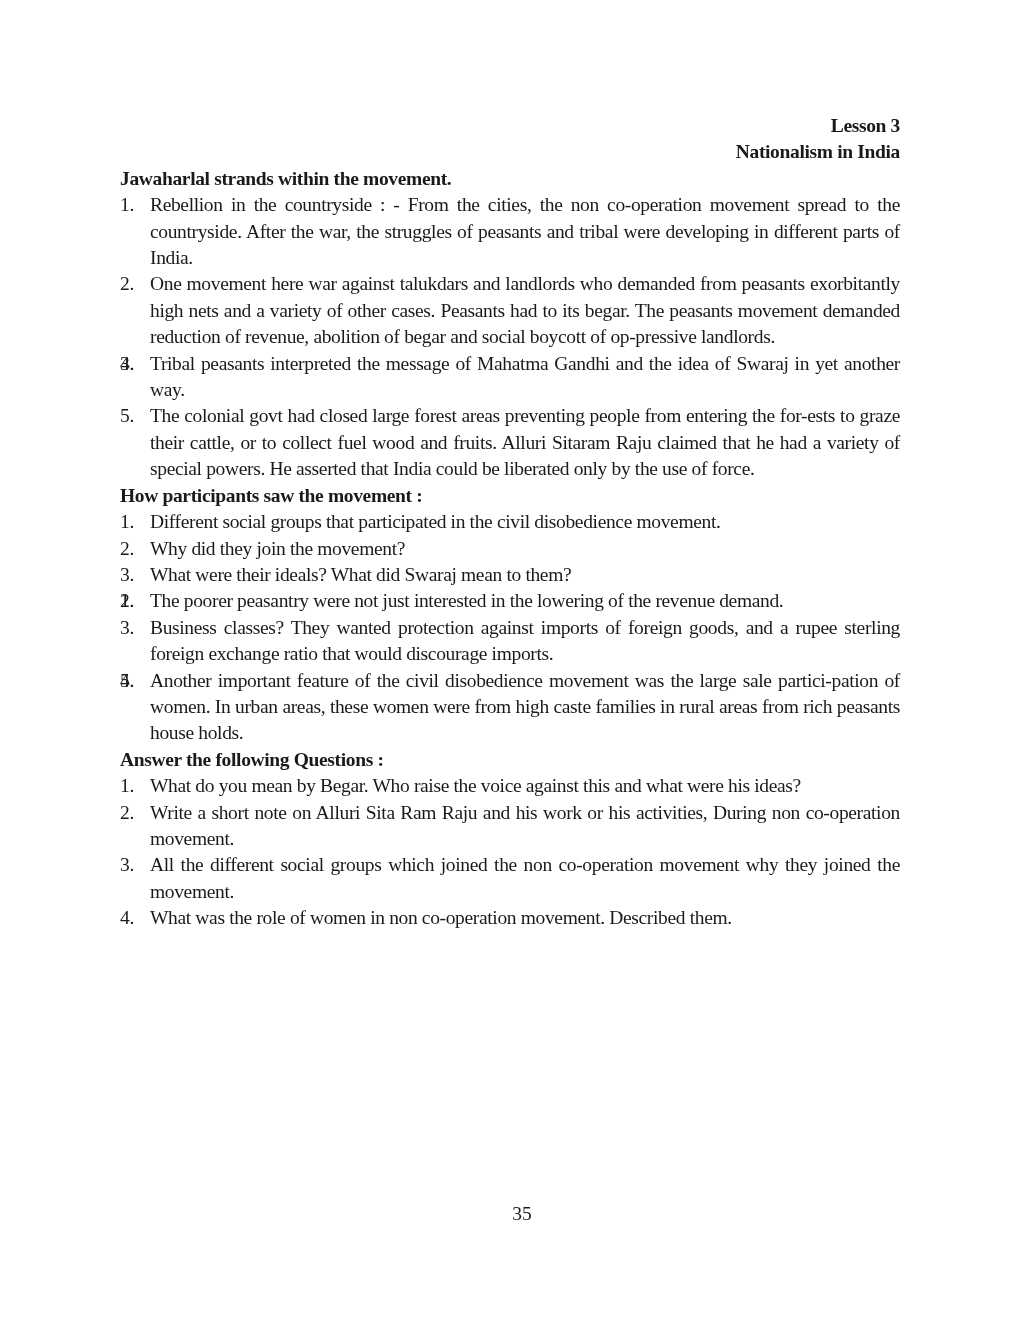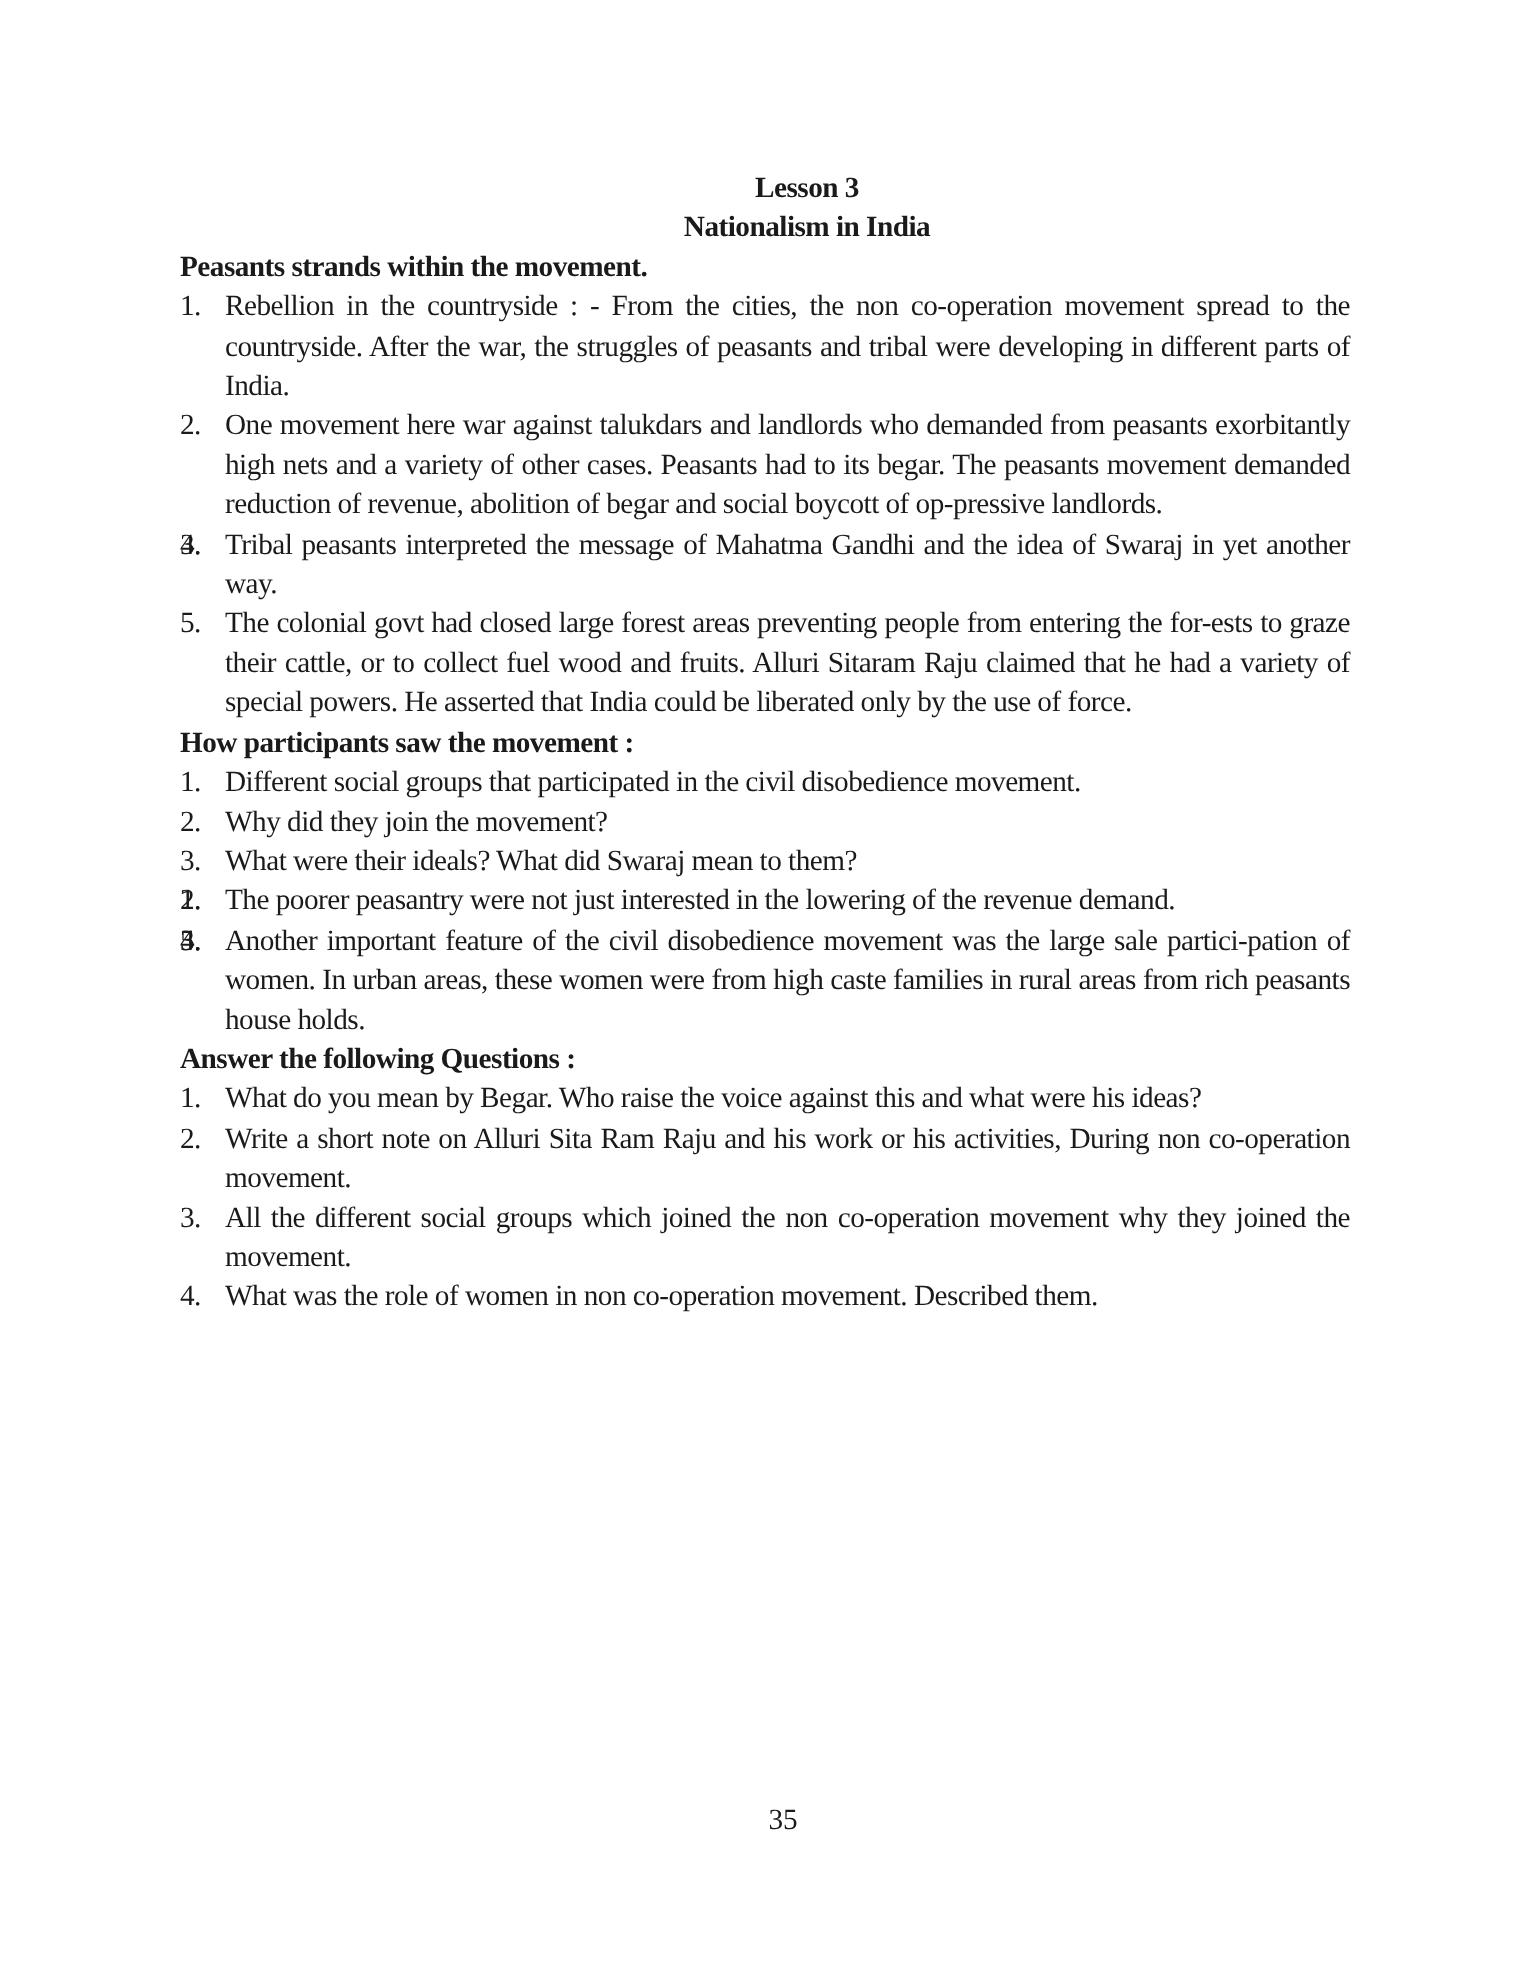--- a/index.html
+++ b/index.html
@@ -7,21 +7,21 @@
       width: 1020px; height: 1320px; position: relative; overflow: hidden;
       font-family: "Liberation Serif", "DejaVu Serif", serif;
       color: #1a1a1a;
     }
     .page {
       position: absolute; left: 120px; top: 113px; width: 780px;
       font-size: 19.5px; line-height: 26.4px;
       letter-spacing: -0.35px;
     }
     .center-title {
-      text-align: center; font-weight: bold; margin-left: 56px;
+      text-align: right; font-weight: bold; margin-left: 56px;
       font-size: 19.5px; line-height: 26.4px;
     }
     .heading {
       font-weight: bold; font-size: 19.5px; line-height: 26.4px;
     }
     ol.list { list-style: none; margin: 0; padding: 0; }
     ol.list li {
       position: relative; padding-left: 30px; text-align: justify;
     }
     ol.list li .num {
@@ -32,39 +32,39 @@
       text-align: center; font-size: 19.5px; margin-left: 12px;
     }
   </style>
 </head>
 <body>
 
 <div class="page">
   <div class="center-title">Lesson 3</div>
   <div class="center-title">Nationalism in India</div>
 
-  <div class="heading">Peasants strands within the movement.</div>
+  <div class="heading">Jawaharlal strands within the movement.</div>
   <ol class="list">
     <li><span class="num">1.</span><span>Rebellion in the countryside : - From the cities, the non co-operation movement spread to the countryside. After the war, the struggles of peasants and tribal were developing in different parts of India.</span></li>
     <li><span class="num">2.</span><span>One movement here war against talukdars and landlords who demanded from peasants exorbitantly  high nets and a variety of other cases. Peasants had to its begar. The peasants movement demanded reduction of revenue, abolition of begar and social boycott of  op-pressive landlords.</span></li>
     <li><span class="num">3.</span></li>
     <li><span class="num">4.</span><span>Tribal peasants interpreted the message of Mahatma Gandhi and the idea of Swaraj in yet another way.</span></li>
     <li><span class="num">5.</span><span>The colonial govt had closed large forest areas preventing people from entering the for-ests to graze their cattle, or to collect fuel wood and fruits. Alluri Sitaram Raju claimed that he had a variety of special powers. He asserted that India could be liberated only by the use of force.</span></li>
   </ol>
 
   <div class="heading">How participants saw the movement :</div>
   <ol class="list">
     <li><span class="num">1.</span><span>Different social groups that participated in the civil disobedience movement.</span></li>
     <li><span class="num">2.</span><span>Why did they join the movement?</span></li>
     <li><span class="num">3.</span><span>What were their ideals? What did Swaraj mean to them?</span></li>
   </ol>
   <ol class="list">
     <li><span class="num">1.</span></li>
     <li><span class="num">2.</span><span>The poorer peasantry were not just interested in the lowering of the revenue demand.</span></li>
-    <li><span class="num">3.</span></li>
+    <li><span class="num">3.</span><span>Business classes? They wanted protection against imports of foreign goods, and a rupee sterling foreign exchange ratio that would discourage imports.</span></li>
     <li><span class="num">4.</span></li>
     <li><span class="num">5.</span><span>Another important feature of the civil disobedience movement was the large sale partici-pation of women. In urban areas, these women were from high caste families in rural areas from rich peasants house holds.</span></li>
   </ol>
 
   <div class="heading">Answer the following Questions :</div>
   <ol class="list">
     <li><span class="num">1.</span><span>What do you mean by Begar. Who raise the voice against this and what were his ideas?</span></li>
     <li><span class="num">2.</span><span>Write a short note on Alluri Sita Ram Raju and his work or his activities, During non co-operation movement.</span></li>
     <li><span class="num">3.</span><span>All the different social groups which joined the non co-operation movement why they joined the movement.</span></li>
     <li><span class="num">4.</span><span>What was the role of women in non co-operation movement. Described them.</span></li>

